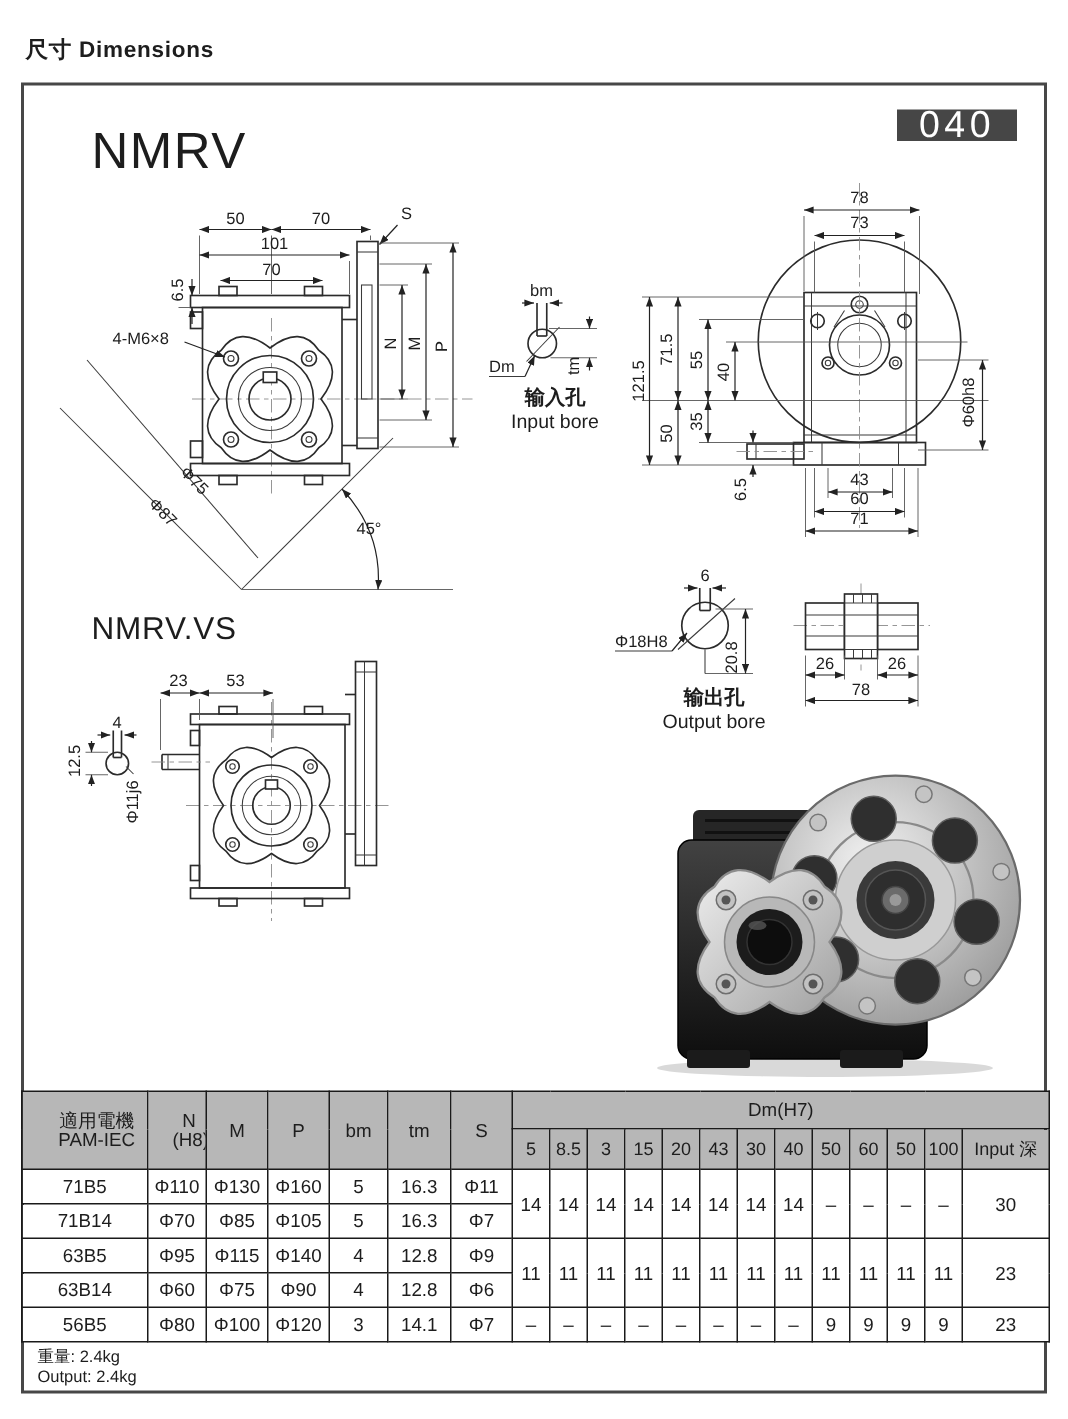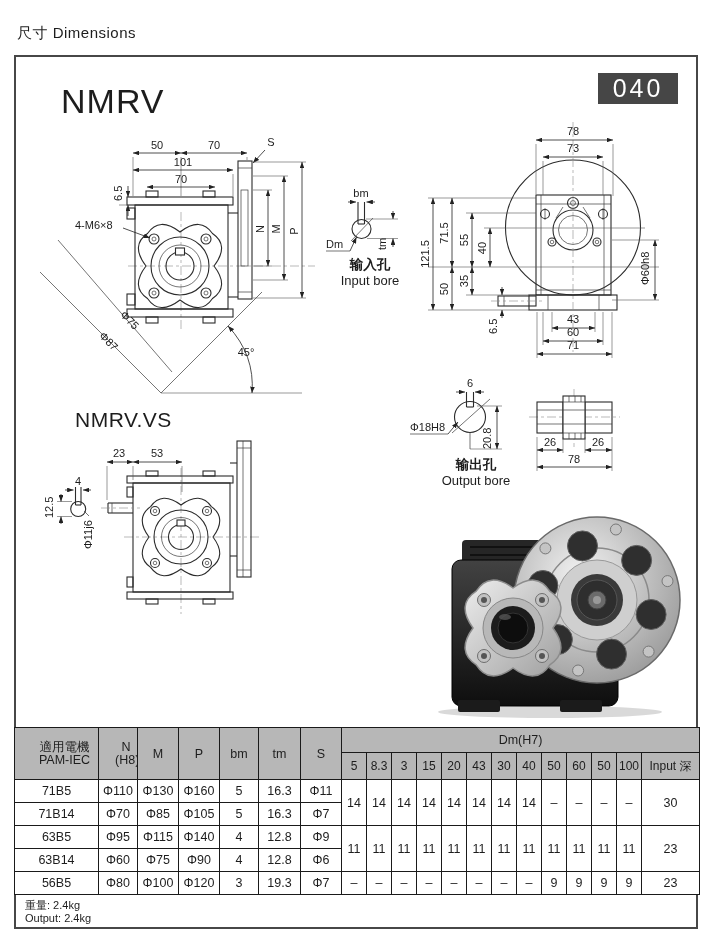--- a/index.html
+++ b/index.html
@@ -1,23 +1,23 @@
 <!DOCTYPE html>
 <html><head>
 <meta charset="utf-8">
 <style>
   html,body{margin:0;padding:0;}
   body{width:712px;height:946px;position:relative;background:#ffffff;
        font-family:"Liberation Sans","DejaVu Sans",sans-serif;color:#1d1d1d;overflow:hidden;}
   .abs{position:absolute;}
-  #page-title{left:17px;top:24px;font-size:15px;font-weight:400;letter-spacing:.5px;}
+  #page-title{left:17px;top:24px;font-size:15px;font-weight:700;letter-spacing:.5px;}
   #panel{left:14px;top:55px;width:680px;height:870px;border:2px solid #474747;background:#fff;}
   #model-title{left:61px;top:82px;font-size:34px;font-weight:500;letter-spacing:1px;}
-  #vs-title{left:75px;top:408px;font-size:21px;font-weight:500;letter-spacing:.5px;}
-  #size-badge{left:598px;top:73px;width:80px;height:31px;background:#464646;color:#fff;
+  #vs-title{left:61px;top:408px;font-size:21px;font-weight:500;letter-spacing:.5px;}
+  #size-badge{left:598px;top:73px;width:80px;height:21px;background:#464646;color:#fff;
       font-size:25px;font-weight:500;letter-spacing:3px;display:flex;align-items:center;justify-content:center;}
   svg{position:absolute;overflow:visible;}
   svg text{font-family:"Liberation Sans","DejaVu Sans",sans-serif;font-size:11px;fill:#1d1d1d;}
   .tm{text-anchor:middle;}
   .ts{text-anchor:start;}
   .cap{font-size:13.5px;font-weight:bold;}
   .cap2{font-size:13px;}
   .ol{stroke:#2b2b2b;stroke-width:1.1;fill:none;}
   .thin{stroke:#3a3a3a;stroke-width:0.7;fill:none;}
   .dl{stroke:#222;stroke-width:0.8;fill:none;}
@@ -463,21 +463,21 @@
         </th>
       <th rowspan="2">M</th>
       <th rowspan="2">P</th>
       <th rowspan="2">bm</th>
       <th rowspan="2">tm</th>
       <th rowspan="2">S</th>
       <th colspan="13">Dm(H7)</th>
     </tr>
     <tr class="h2">
       <th>5</th>
-      <th>8.3</th>
+      <th>8.5</th>
       <th>3</th>
       <th>15</th>
       <th>20</th>
       <th>43</th>
       <th>30</th>
       <th>40</th>
       <th>50</th>
       <th>60</th>
       <th>50</th>
       <th>100</th>
@@ -546,21 +546,21 @@
       <td>4</td>
       <td>12.8</td>
       <td>Φ6</td>
     </tr>
     <tr>
       <td>56B5</td>
       <td>Φ80</td>
       <td>Φ100</td>
       <td>Φ120</td>
       <td>3</td>
-      <td>19.3</td>
+      <td>14.1</td>
       <td>Φ7</td>
       <td>–</td>
       <td>–</td>
       <td>–</td>
       <td>–</td>
       <td>–</td>
       <td>–</td>
       <td>–</td>
       <td>–</td>
       <td>9</td>

